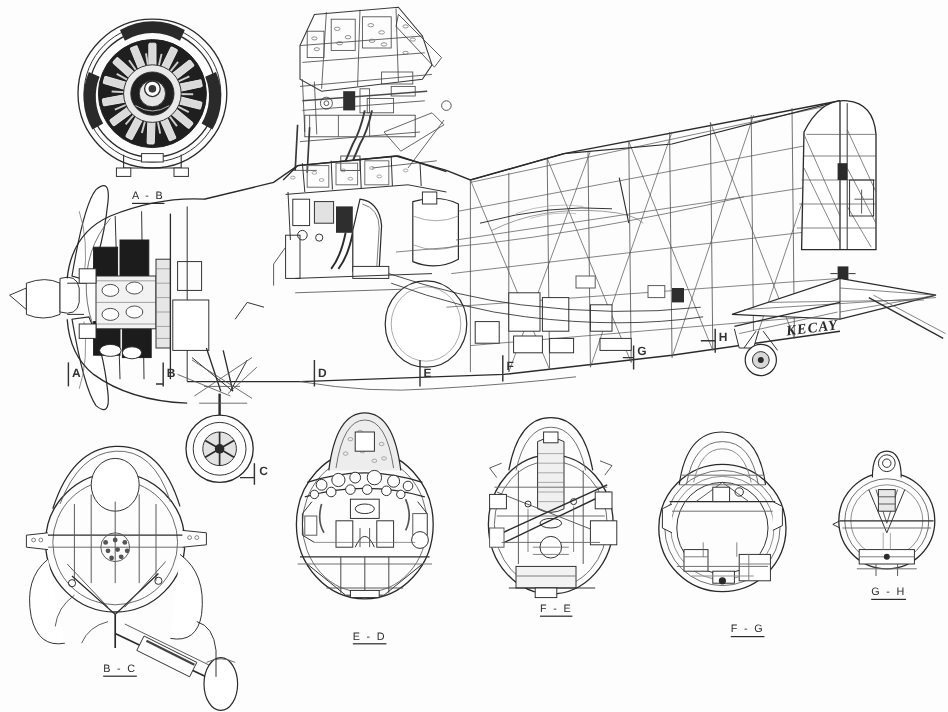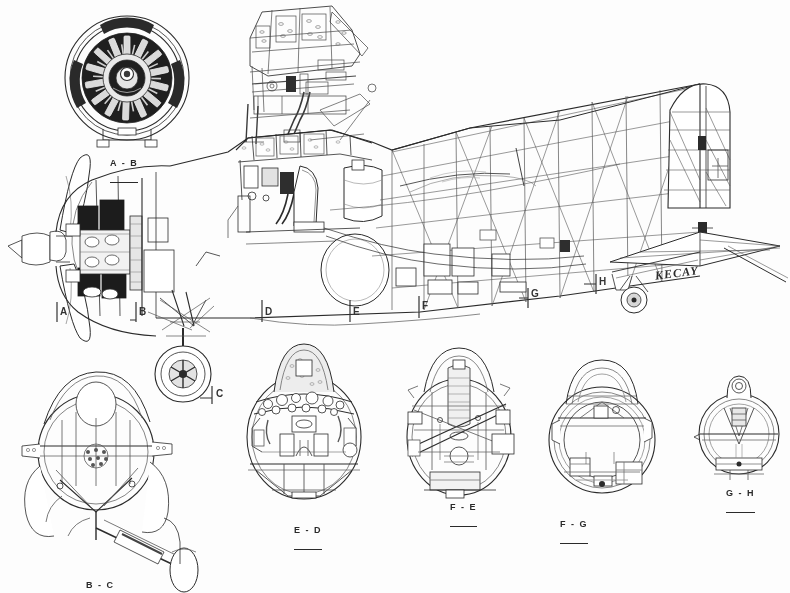--- a/index.html
+++ b/index.html
@@ -1,22 +1,22 @@
 <!DOCTYPE html>
 <html><head>
 <meta charset="utf-8">
 <style>
   html,body{margin:0;padding:0;background:#fff;}
   body{width:790px;height:593px;overflow:hidden;
        font-family:"Liberation Sans",sans-serif;}
   #sheet{position:relative;width:790px;height:593px;background:#fdfdfd;}
   #sheet svg{position:absolute;left:0;top:0;}
   .lbl{position:absolute;font-family:"Liberation Sans",sans-serif;
-       font-size:9px;font-weight:bold;color:#2a2a2a;letter-spacing:1.5px;
-       border-bottom:1.4px solid #2a2a2a;padding-bottom:14px;white-space:nowrap;}
+       font-size:9px;font-weight:normal;color:#2a2a2a;letter-spacing:1.5px;
+       border-bottom:1.4px solid #2a2a2a;padding-bottom:1px;white-space:nowrap;}
   .secmk{position:absolute;font-family:"Liberation Sans",sans-serif;
          font-size:10px;font-weight:bold;color:#333;}
   .sig{position:absolute;font-family:"Liberation Serif",serif;font-size:12px;
        font-weight:bold;font-style:italic;color:#2b2b2b;letter-spacing:1px;
        transform:rotate(-7deg);}
 </style>
 </head>
 <body>
 
 <div id="sheet">
@@ -640,21 +640,21 @@
 <div class="secmk" style="left:60px; top:306px;">A</div>
 <div class="secmk" style="left:139px; top:306px;">B</div>
 <div class="secmk" style="left:216px; top:388px;">C</div>
 <div class="secmk" style="left:265px; top:306px;">D</div>
 <div class="secmk" style="left:353px; top:306px;">E</div>
 <div class="secmk" style="left:422px; top:300px;">F</div>
 <div class="secmk" style="left:531px; top:288px;">G</div>
 <div class="secmk" style="left:599px; top:276px;">H</div>
 
 <div class="lbl" style="left:110px; top:158px;">A - B</div>
-<div class="lbl" style="left:86px; top:552px;margin-top:28px;">B - C</div>
+<div class="lbl" style="left:86px; top:552px;">B - C</div>
 <div class="lbl" style="left:294px; top:525px;text-align:center;">E - D</div>
 <div class="lbl" style="left:450px; top:502px;">F - E</div>
-<div class="lbl" style="left:560px; top:519px;">F - G</div>
+<div class="lbl" style="left:609px; top:519px;">F - G</div>
 <div class="lbl" style="left:726px; top:488px;">G - H</div>
 
 <div class="sig" style="left:655px; top:266px;">KECAY</div>
 
 </div>
 
 </body></html>

